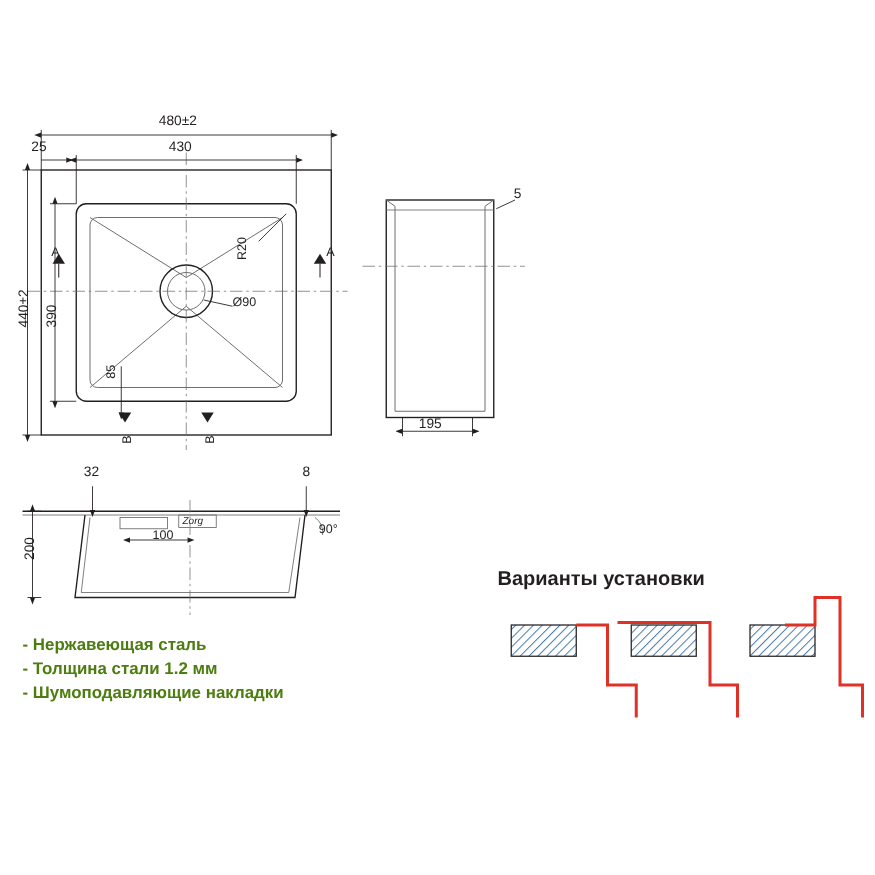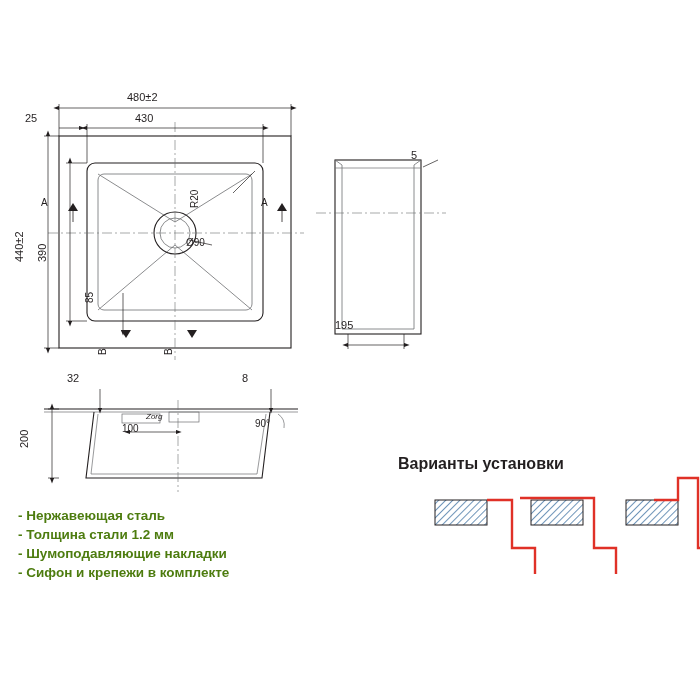--- a/index.html
+++ b/index.html
@@ -4,21 +4,21 @@
 <style>
   html,body{margin:0;padding:0;}
   body{
     width:700px;height:700px;
     background:#ffffff;
     font-family:"Liberation Sans", sans-serif;
     color:#231f20;
     position:relative;
     overflow:hidden;
   }
-  .stage{position:absolute;left:0;top:0;width:672px;height:700px;padding-left:26px;}
+  .stage{position:absolute;left:0;top:0;width:672px;height:700px;}
   svg{display:block;}
   .lbl{
     position:absolute;
     font-family:"Liberation Sans", sans-serif;
     color:#231f20;
     white-space:nowrap;
     line-height:1;
   }
   .dim{font-size:11px;}
   .dim-sm{font-size:10px;}
@@ -188,31 +188,30 @@
   <div class="lbl dim vert" style="left:37px;top:262px;transform:rotate(-90deg);">390</div>
   <div class="lbl dim-sm vert" style="left:190px;top:208px;transform:rotate(-90deg);">R20</div>
   <div class="lbl dim-sm" style="left:186px;top:238px;">Ø90</div>
   <div class="lbl dim-sm vert" style="left:85px;top:303px;transform:rotate(-90deg);">85</div>
   <div class="lbl dim-sm" style="left:41px;top:198px;">A</div>
   <div class="lbl dim-sm" style="left:261px;top:198px;">A</div>
   <div class="lbl dim-sm vert" style="left:98px;top:355px;transform:rotate(-90deg);">B</div>
   <div class="lbl dim-sm vert" style="left:164px;top:355px;transform:rotate(-90deg);">B</div>
 
   <div class="lbl dim" style="left:411px;top:150px;">5</div>
-  <div class="lbl dim" style="left:335px;top:320px;">195</div>
+  <div class="lbl dim" style="left:335px;top:334px;">195</div>
 
   <div class="lbl dim" style="left:67px;top:373px;">32</div>
   <div class="lbl dim" style="left:242px;top:373px;">8</div>
   <div class="lbl dim vert" style="left:19px;top:448px;transform:rotate(-90deg);">200</div>
   <div class="lbl dim-sm" style="left:255px;top:419px;">90°</div>
   <div class="lbl dim-sm" style="left:122px;top:424px;">100</div>
   <div class="lbl" style="left:146px;top:413px;font-size:8px;font-style:italic;">Zorg</div>
 
   <div class="feat-list">
     <div>- Нержавеющая сталь</div>
     <div>- Толщина стали 1.2 мм</div>
     <div>- Шумоподавляющие накладки</div>
-    <div>- Сифон и крепежи в комплекте</div>
   </div>
 
   <div class="install-title">Варианты установки</div>
 
 </div>
 
 </body></html>

